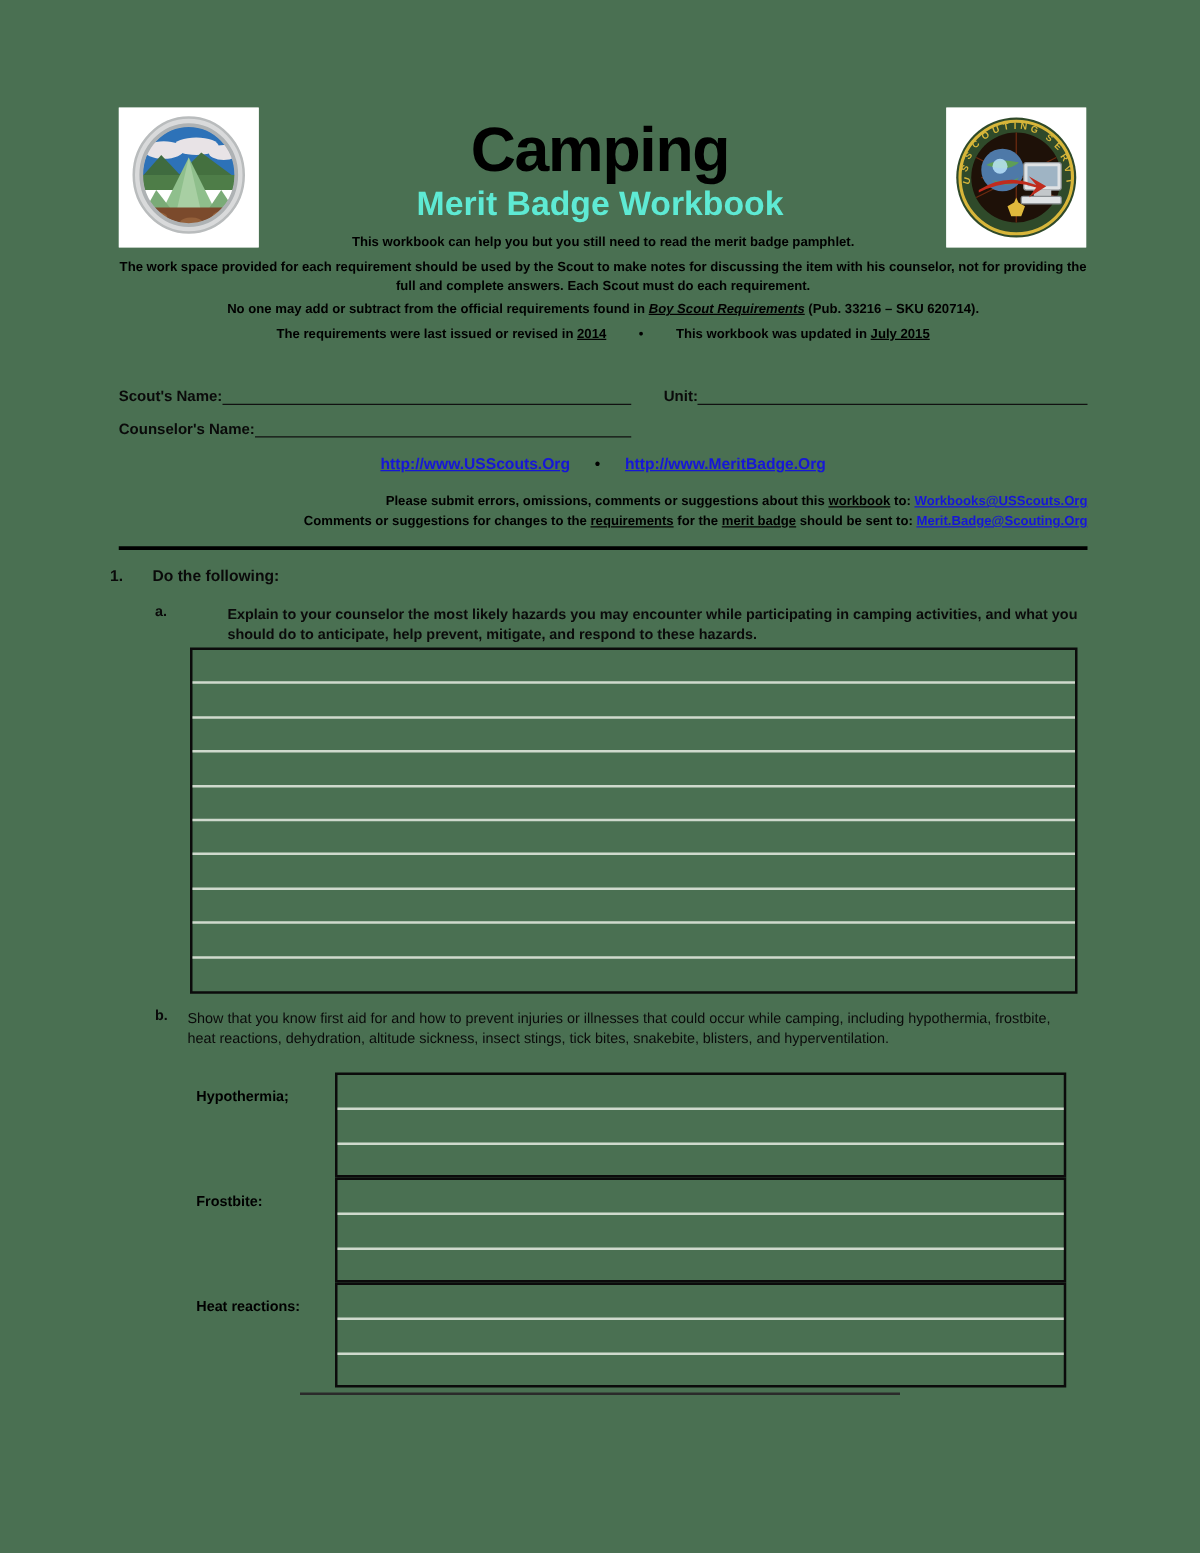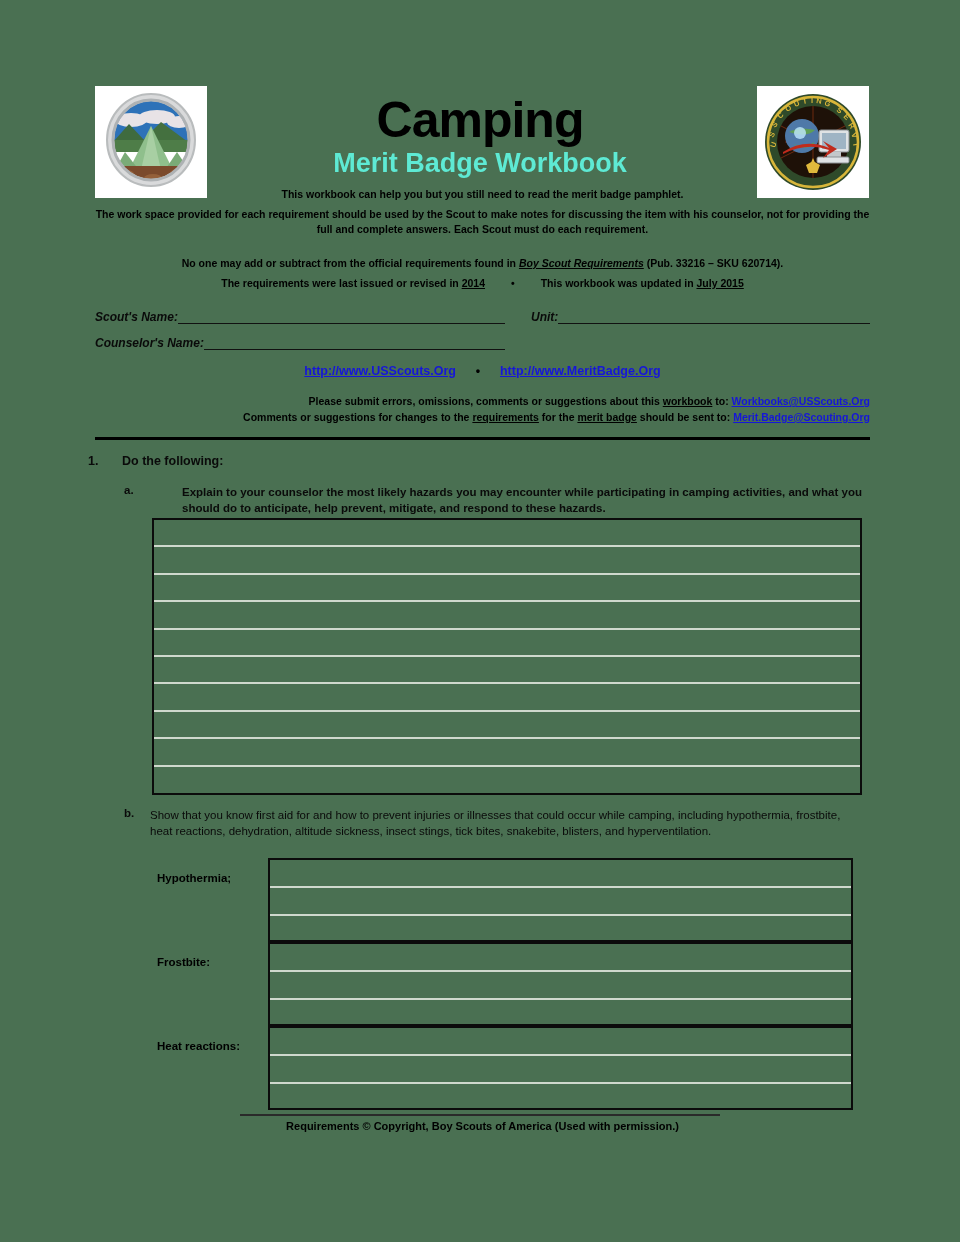--- a/index.html
+++ b/index.html
@@ -69,34 +69,33 @@
     left: 95px; top: 187px;
     width: 775px;
     text-align: center;
     font-size: 10.5px;
     font-weight: bold;
     line-height: 1.45;
     color: #000;
   }
   .intro .l1 { display:block; }
   .intro .l2 { display:block; margin-top: 5px; }
-  .intro .l3 { display:block; margin-top: 18px; }
+  .intro .l3 { display:block; margin-top: 2px; }
   .intro .l4 { display:block; margin-top: 5px; }
   .ital-u { font-style: italic; text-decoration: underline; }
   .u { text-decoration: underline; }
   .sp { display:inline-block; width: 26px; }
 
   
   .fields {
     position: absolute;
     left: 95px; top: 300px;
     width: 775px;
     font-size: 12px;
     font-weight: bold;
-    font-style: italic;
   }
   .field-row {
     display: flex;
     align-items: flex-end;
     height: 26px;
   }
   .fl {
     white-space: nowrap;
     padding-bottom: 2px;
   }
@@ -416,16 +415,15 @@
   <div class="answer-box sub-box" id="box-heat">
     <div class="cell"></div>
     <div class="rule"></div>
     <div class="cell"></div>
     <div class="rule"></div>
     <div class="cell"></div>
   </div>
 
   <div class="footer-rule"></div>
   <div class="footer">
-    <div>Requirements © Copyright, Boy Scouts of America (Used with permission.)</div>
   </div>
 
 </div>
 
 </body></html>

